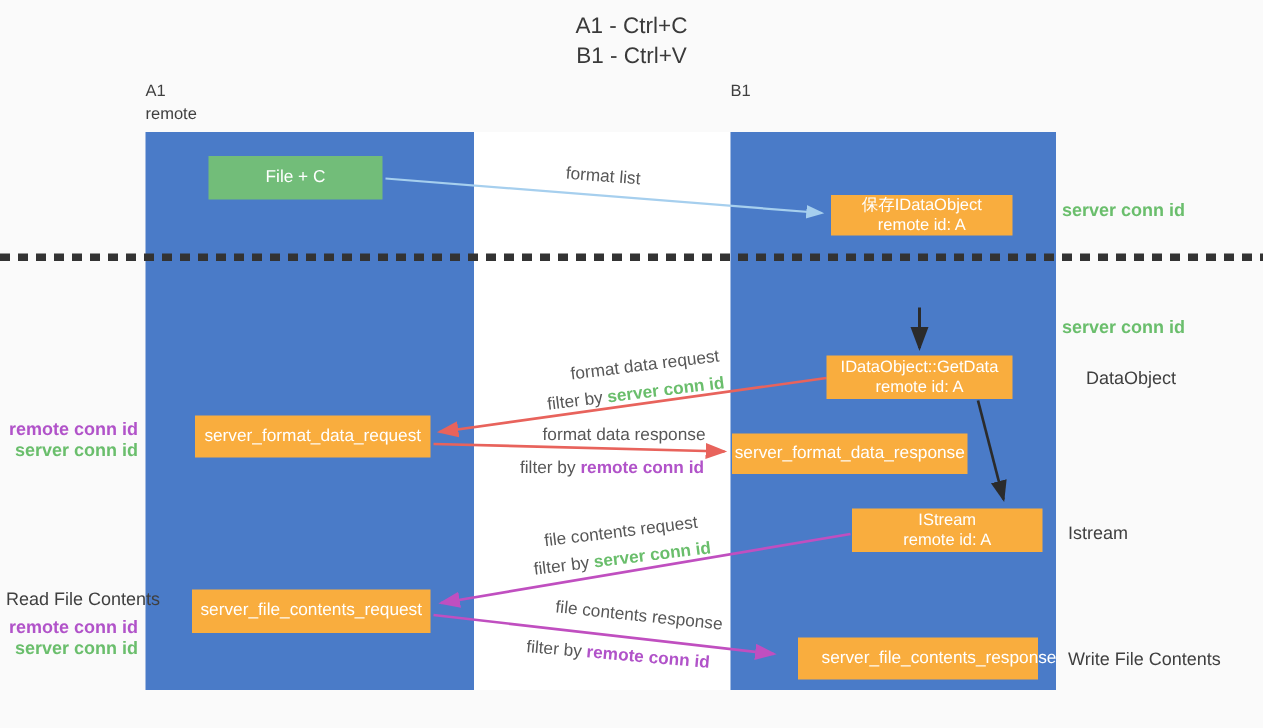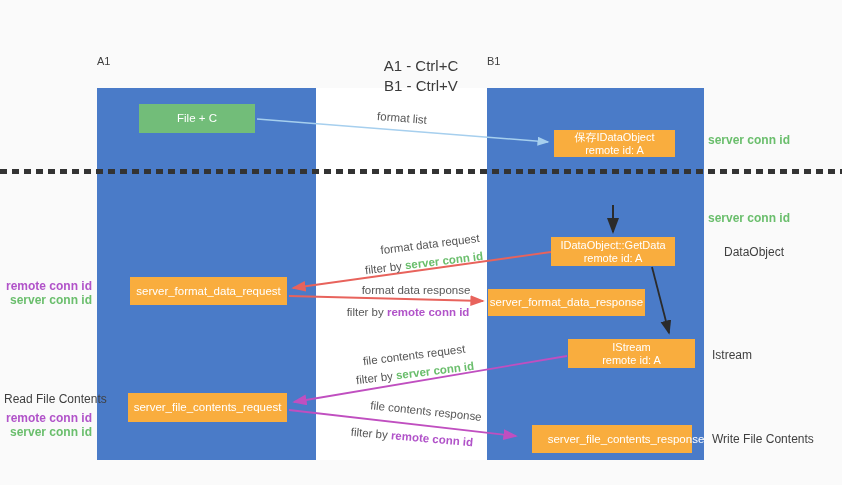--- a/index.html
+++ b/index.html
@@ -10,21 +10,21 @@
   }
   *{margin:0;padding:0;box-sizing:border-box;}
   html,body{background:#fafafa;}
   body{font-family:"Liberation Sans","DejaVu Sans",sans-serif;}
   .stage{position:relative;width:842px;height:485px;background:#fafafa;overflow:hidden;}
   .strip{position:absolute;left:316px;top:88px;width:171px;height:372px;background:#ffffff;z-index:0;}
   .lifeline{position:absolute;top:88px;height:372px;background:var(--lifeline-blue);z-index:1;}
   .lifeline.left{left:97px;width:219px;}
   .lifeline.right{left:487px;width:217px;}
   .title{position:absolute;left:0;top:8px;width:842px;text-align:center;z-index:5;
-         color:#3a3a3a;font-size:15px;line-height:20px;margin-top:48px;}
+         color:#3a3a3a;font-size:15px;line-height:20px;}
   .hdr{position:absolute;top:54px;text-align:left;color:var(--text-dark);
        font-size:11px;line-height:15px;z-index:5;}
   .hdr.left{left:97px;width:219px;}
   .hdr.right{left:487px;width:217px;}
   .dotted{position:absolute;left:0;top:169px;width:842px;height:5px;z-index:4;
           background:repeating-linear-gradient(90deg,#333 0 7px,transparent 7px 12px);}
   svg.arrows{position:absolute;left:0;top:0;z-index:2;}
   .node{position:absolute;display:flex;flex-direction:column;align-items:center;
         justify-content:center;color:#fff;text-align:center;z-index:3;
         font-size:11.5px;line-height:13px;}
@@ -50,20 +50,21 @@
   <div class="lifeline left"></div>
   <div class="lifeline right"></div>
 
   <div class="title">
     <div>A1 - Ctrl+C</div>
     <div>B1 - Ctrl+V</div>
   </div>
 
   <div class="hdr left">
     <div>A1</div>
+    <div>remote</div>
   </div>
   <div class="hdr right">
     <div>B1</div>
   </div>
 
   <div class="dotted"></div>
 
   <svg class="arrows" width="842" height="485">
     <defs>
       <marker id="m-blue" markerWidth="9" markerHeight="8" refX="7" refY="3" orient="auto">

